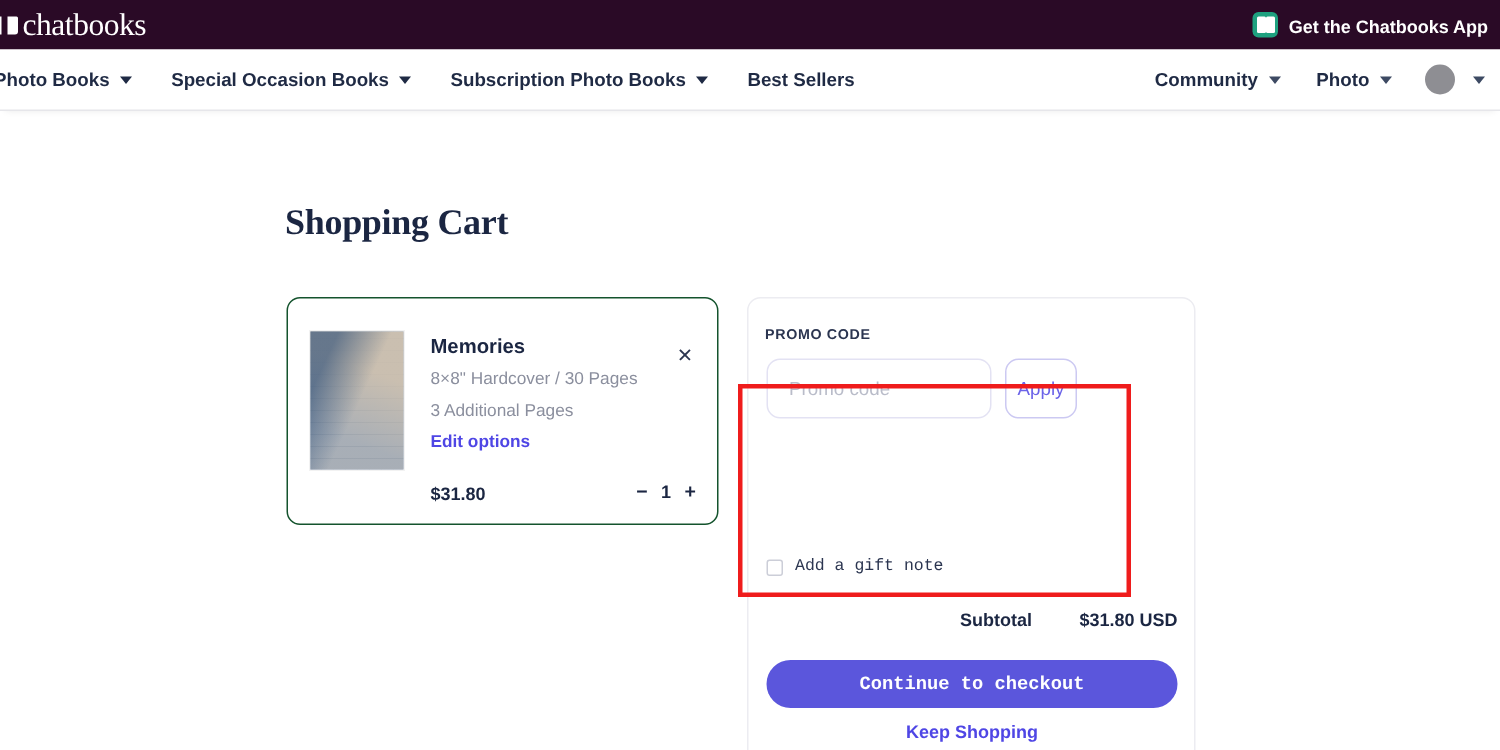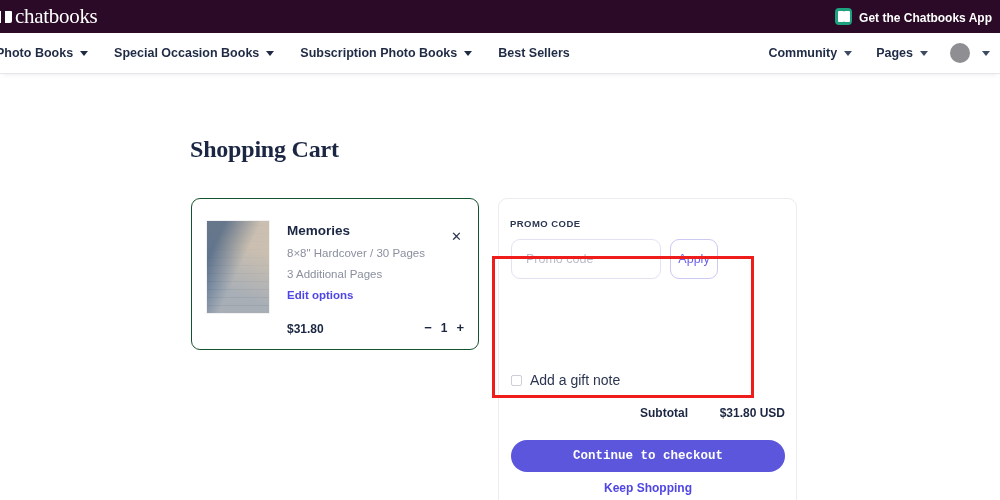--- a/index.html
+++ b/index.html
@@ -142,21 +142,21 @@
     cursor: pointer; display: flex; align-items: center; justify-content: center;
   }
   .gift-row {
     position: absolute; left: 511px; top: 298px;
     display: flex; align-items: center; gap: 8px; cursor: pointer;
   }
   .gift-box {
     width: 11px; height: 11px; border: 1px solid #ccced8; border-radius: 2px;
     background: #ffffff; flex: none;
   }
-  .gift-text { font-size: 14px; color: #2b3550; }
+  .gift-text { font-size: 11px; color: #2b3550; font-family: Liberation Mono, monospace; }
 
   .subtotal-row {
     position: absolute; left: 510px; top: 332px; width: 275px;
     display: flex; justify-content: space-between; align-items: baseline;
   }
   .subtotal-label { font-size: 12px; font-weight: bold; color: #1b2642; margin-left: 130px; }
   .subtotal-value { font-size: 12px; font-weight: bold; color: #1b2642; }
 
   .checkout-btn {
     position: absolute; left: 511px; top: 366px; width: 274px; height: 32px;
@@ -215,21 +215,21 @@
       <div class="nav-item">
         <span>Best Sellers</span>
       </div>
     </div>
     <div class="nav-right">
       <div class="nav-item">
         <span>Community</span>
         <span class="chev thin"></span>
       </div>
       <div class="nav-item">
-        <span>Pages</span>
+        <span>Photo</span>
         <span class="chev thin"></span>
       </div>
       <div class="avatar"></div>
       <span class="chev thin avatar-chev"></span>
     </div>
   </div>
 
   <div class="page">
 
     <div class="page-title">Shopping Cart</div>

